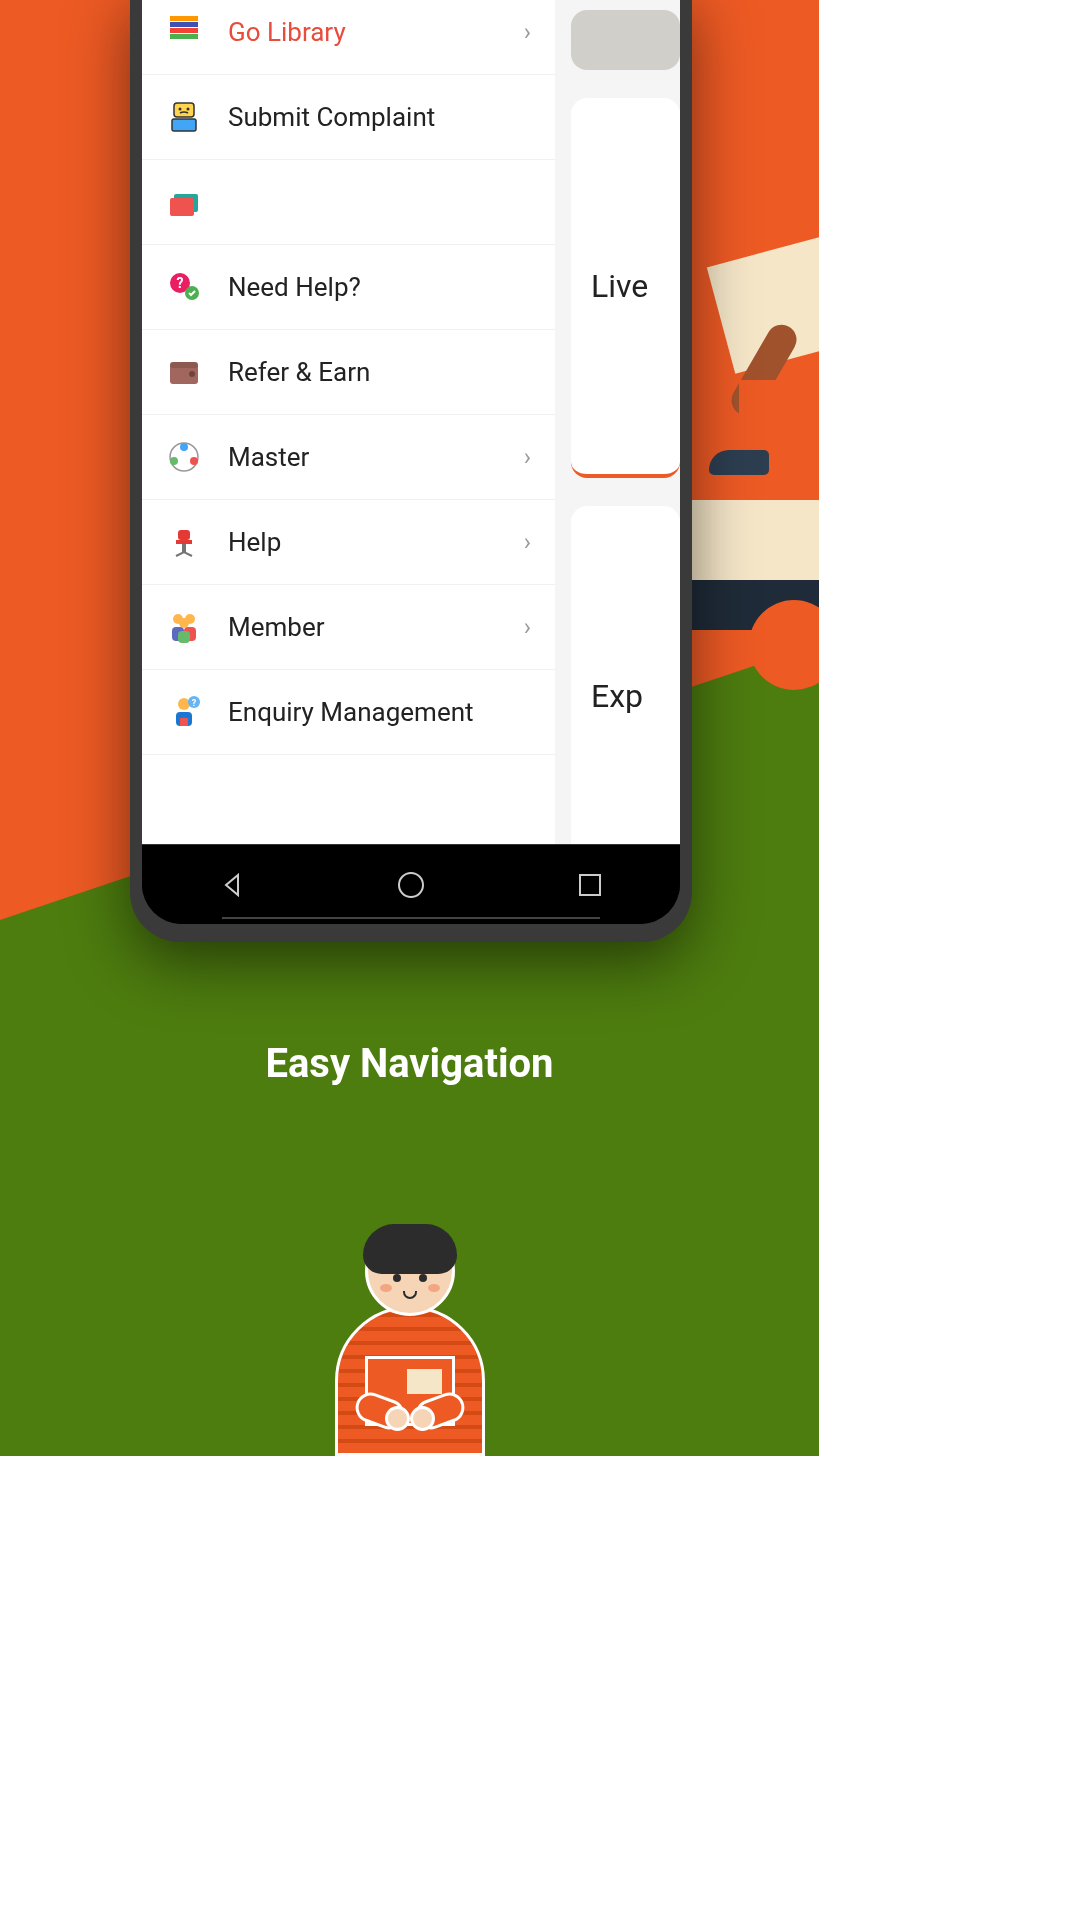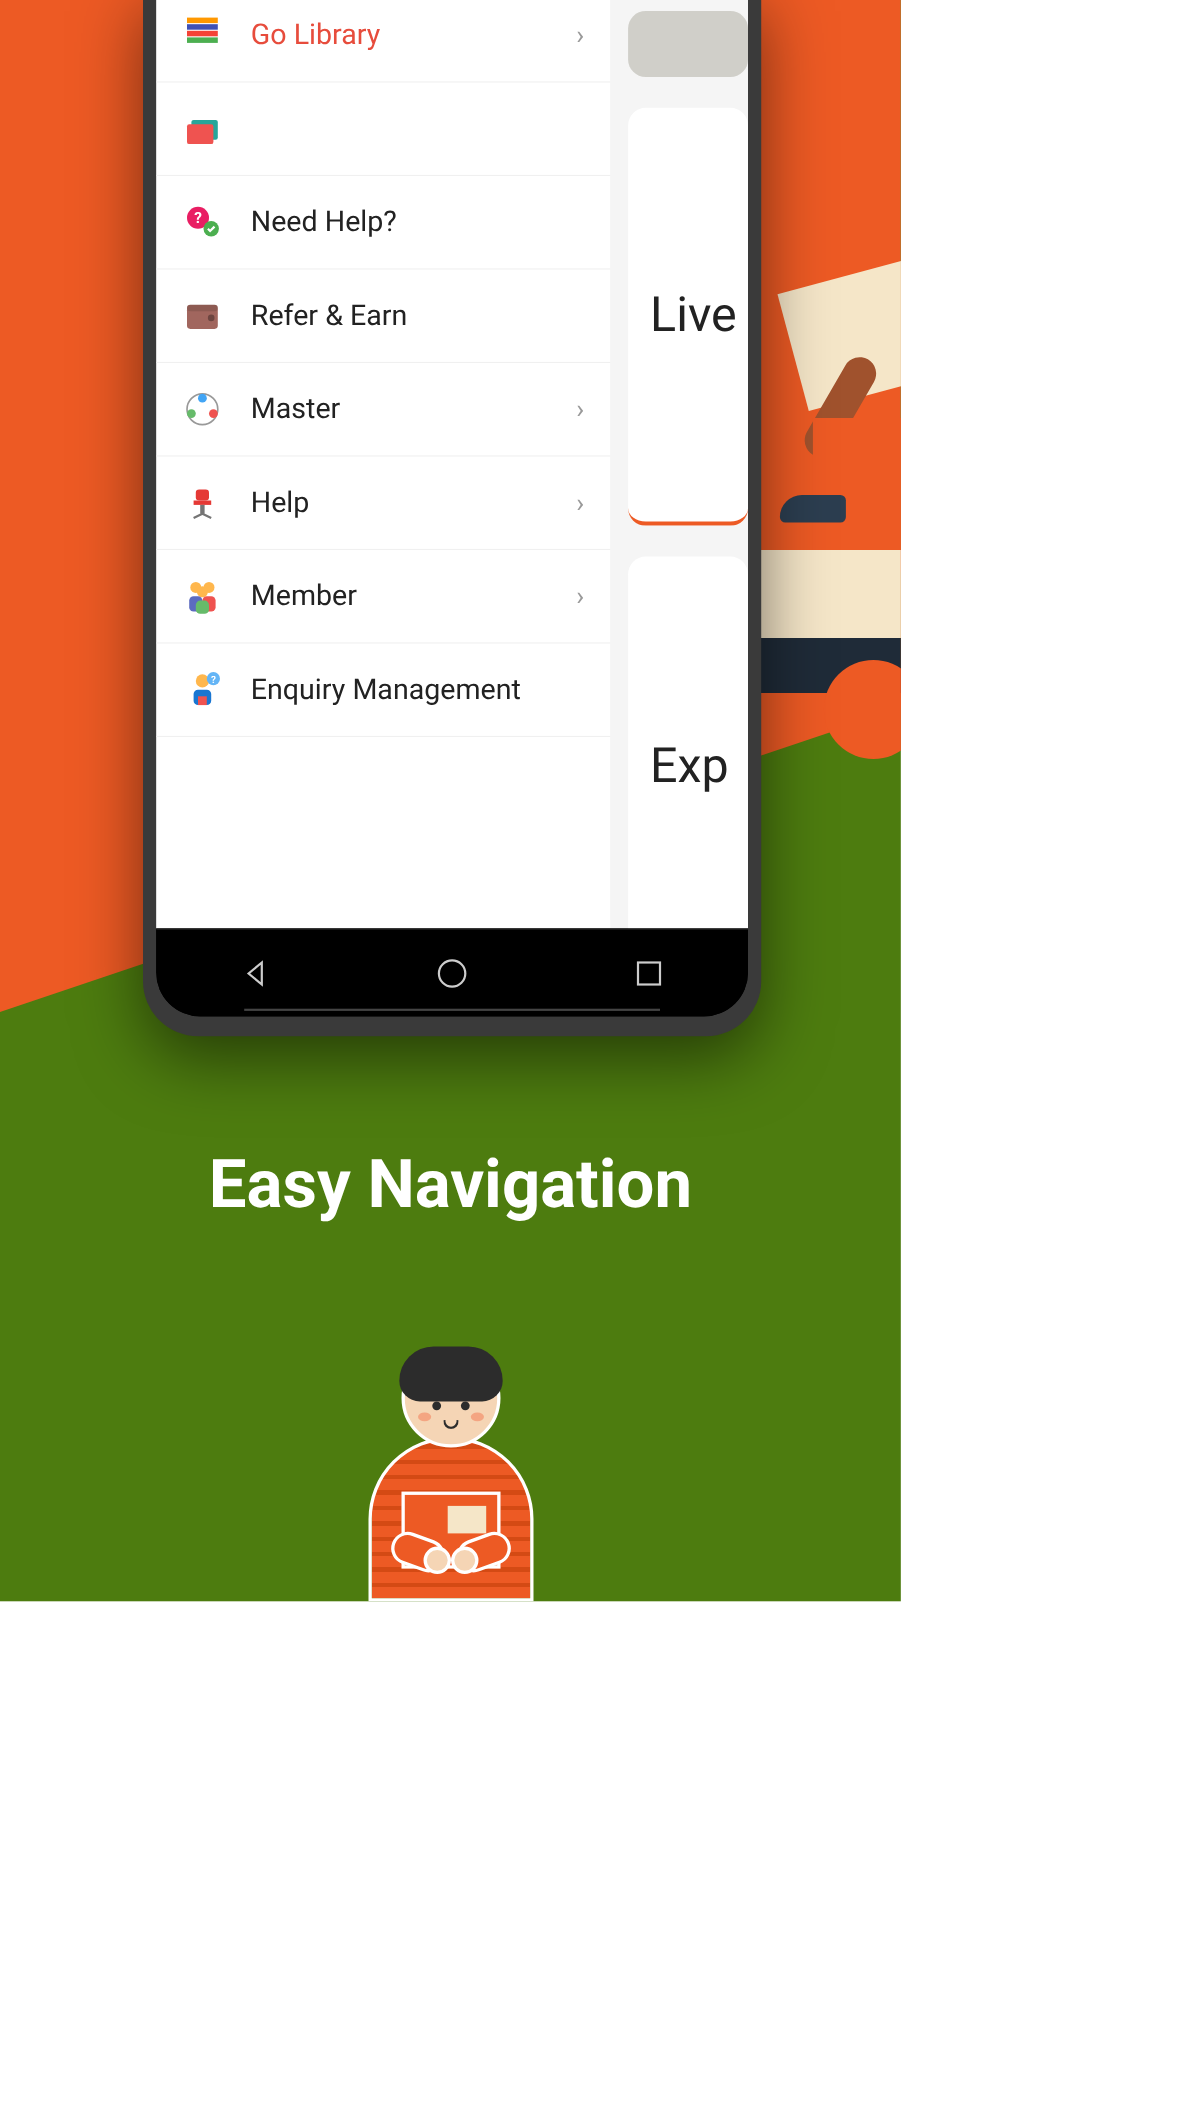--- a/index.html
+++ b/index.html
@@ -174,21 +174,21 @@
       background: #f5f5f5;
       padding: 20px 0 20px 16px;
       overflow: hidden;
     }
     
     .card {
       background: #fff;
       border-radius: 16px;
       padding: 40px 20px;
       margin-bottom: 28px;
-      font-size: 44px;
+      font-size: 32px;
       color: #222;
       overflow: hidden;
       white-space: nowrap;
       height: 380px;
       display: flex;
       align-items: center;
     }
     
     .card.first {
       height: 60px;
@@ -233,21 +233,21 @@
     .promo-text {
       position: absolute;
       top: 1040px;
       left: 0;
       right: 0;
       text-align: center;
       color: #fff;
     }
     
     .promo-title {
-      font-size: 61px;
+      font-size: 40px;
       font-weight: 700;
       margin-bottom: 10px;
     }
     
     .promo-subtitle {
       font-size: 40px;
       font-weight: 400;
     }
     
     .bottom-character {
@@ -405,20 +405,32 @@
                   <rect x="4" y="20" width="28" height="5" fill="#4caf50"></rect>
                   <rect x="4" y="14" width="28" height="5" fill="#f44336"></rect>
                   <rect x="4" y="8" width="28" height="5" fill="#3f51b5"></rect>
                   <rect x="4" y="2" width="28" height="5" fill="#ff9800"></rect>
                 </svg>
             </span>
             <span class="menu-label">Go Library</span>
             <span class="chevron">›</span>
           </div>
 
+          <div class="menu-item">
+            <span class="menu-icon">
+              <svg viewBox="0 0 36 36">
+                  <rect x="8" y="4" width="20" height="14" rx="3" fill="#ffd54f" stroke="#333" stroke-width="1.5"></rect>
+                  <circle cx="14" cy="10" r="1.5" fill="#333"></circle>
+                  <circle cx="22" cy="10" r="1.5" fill="#333"></circle>
+                  <path d="M14 14 Q18 12 22 14" stroke="#333" stroke-width="1.5" fill="none"></path>
+                  <rect x="6" y="20" width="24" height="12" rx="2" fill="#42a5f5" stroke="#333" stroke-width="1.5"></rect>
+                </svg>
+            </span>
+            <span class="menu-label">Submit Complaint</span>
+          </div>
 
           <div class="menu-item">
             <span class="menu-icon">
               <svg viewBox="0 0 36 36">
                   <rect x="8" y="10" width="24" height="18" rx="2" fill="#26a69a"></rect>
                   <rect x="4" y="14" width="24" height="18" rx="2" fill="#ef5350"></rect>
                 </svg>
             </span>
           </div>
 

